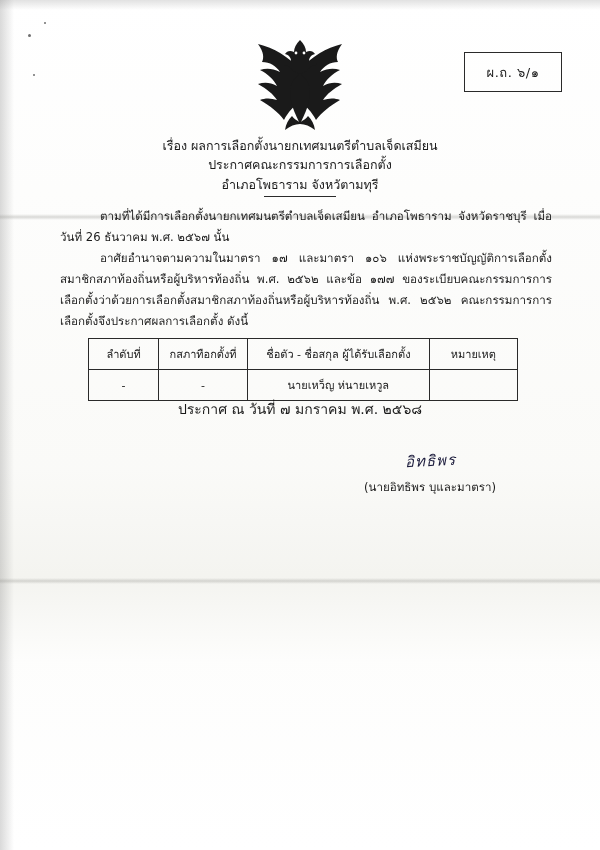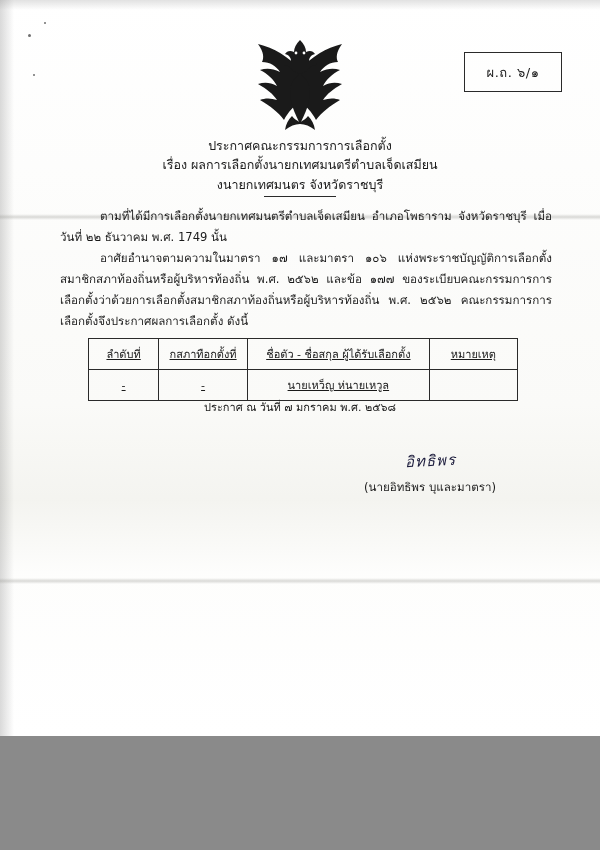--- a/index.html
+++ b/index.html
@@ -3,21 +3,21 @@
 <meta charset="utf-8">
 <style>
   html, body {
     margin: 0;
     padding: 0;
     background: #8a8a8a;
   }
   .page {
     position: relative;
     width: 600px;
-    height: 736px;
+    height: 850px;
     background: #ffffff;
     overflow: hidden;
     font-family: "DejaVu Sans", "Liberation Sans", sans-serif;
     color: #1a1a1a;
   }
   
   .scan-tint {
     position: absolute;
     inset: 0;
     background:
@@ -119,36 +119,35 @@
     width: 430px;
     border-collapse: collapse;
     font-size: 11px;
   }
   .result-table th,
   .result-table td {
     border: 1px solid #2a2a2a;
     text-align: center;
     padding: 4px 2px;
     font-weight: normal;
-    text-decoration: underline;
   }
   .result-table th { height: 22px; }
   .result-table td { height: 22px; }
   .col-order  { width: 68px; }
   .col-zone   { width: 88px; }
   .col-name   { width: 188px; }
   .col-note   { width: 86px; }
 
   
   .announced {
     position: absolute;
     left: 0; right: 0;
     top: 398px;
     text-align: center;
-    font-size: 11px;
+    font-size: 14px;
   }
 
   
   .signature {
     position: absolute;
     left: 300px;
     top: 448px;
     width: 260px;
     text-align: center;
     font-size: 11.6px;
@@ -198,28 +197,28 @@
         <path d="M52 80 C48 84 46 88 45 94 C50 90 55 88 60 88 C65 88 70 90 75 94 C74 88 72 84 68 80 C65 84 60 86 60 86 C60 86 55 84 52 80 Z"></path>
       </g>
       <g fill="#ffffff">
         <circle cx="56" cy="17" r="1.4"></circle>
         <circle cx="64" cy="17" r="1.4"></circle>
       </g>
     </svg>
   </div>
 
   <div class="heading">
+    <div>เรื่อง ผลการเลือกตั้งนายกเทศมนตรีตำบลเจ็ดเสมียน</div>
     <div>ประกาศคณะกรรมการการเลือกตั้ง</div>
-    <div>เรื่อง ผลการเลือกตั้งนายกเทศมนตรีตำบลเจ็ดเสมียน</div>
-    <div>งนายกเทศมนตร จังหวัดราชบุรี</div>
+    <div>อำเภอโพธาราม จังหวัตามทุรี</div>
   </div>
   <div class="rule"></div>
 
   <div class="body-text">
-    <p class="indent">ตามที่ได้มีการเลือกตั้งนายกเทศมนตรีตำบลเจ็ดเสมียน อำเภอโพธาราม จังหวัดราชบุรี เมื่อวันที่ ๒๒ ธันวาคม พ.ศ. 1749 นั้น</p>
+    <p class="indent">ตามที่ได้มีการเลือกตั้งนายกเทศมนตรีตำบลเจ็ดเสมียน อำเภอโพธาราม จังหวัดราชบุรี เมื่อวันที่ 26 ธันวาคม พ.ศ. ๒๕๖๗ นั้น</p>
     <p class="indent">อาศัยอำนาจตามความในมาตรา ๑๗ และมาตรา ๑๐๖ แห่งพระราชบัญญัติการเลือกตั้งสมาชิกสภาท้องถิ่นหรือผู้บริหารท้องถิ่น พ.ศ. ๒๕๖๒ และข้อ ๑๗๗ ของระเบียบคณะกรรมการการเลือกตั้งว่าด้วยการเลือกตั้งสมาชิกสภาท้องถิ่นหรือผู้บริหารท้องถิ่น พ.ศ. ๒๕๖๒ คณะกรรมการการเลือกตั้งจึงประกาศผลการเลือกตั้ง ดังนี้</p>
   </div>
 
   <table class="result-table">
     <thead>
       <tr>
         <th class="col-order">ลำดับที่</th>
         <th class="col-zone">กสภาทือกตั้งที่</th>
         <th class="col-name">ชื่อตัว - ชื่อสกุล ผู้ได้รับเลือกตั้ง</th>
         <th class="col-note">หมายเหตุ</th>

